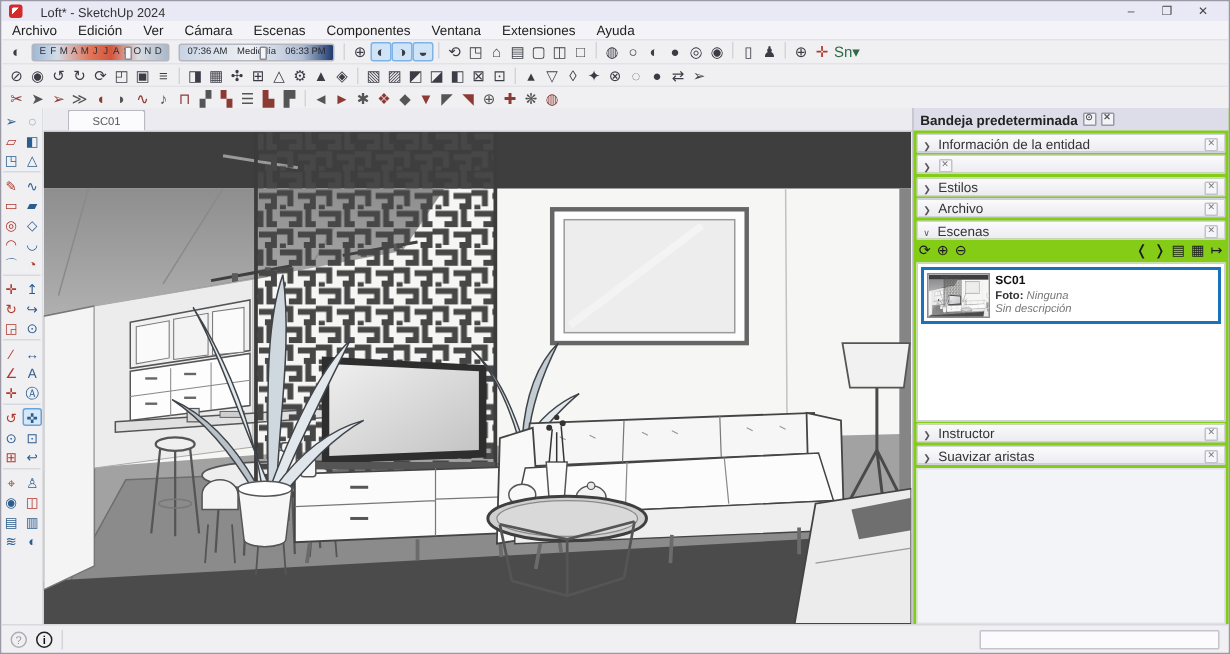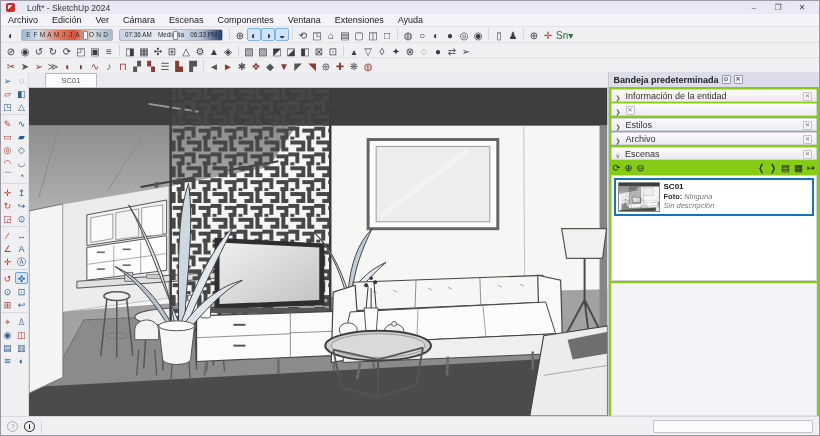--- a/index.html
+++ b/index.html
@@ -527,20 +527,32 @@
               </svg>
             </div>
             <div>
               <div class="sname">SC01</div>
               <div class="smeta"><b>Foto: </b>Ninguna</div>
               <div class="smeta">Sin descripción</div>
             </div>
           </div>
         </div>
 
+      <div id="traySectionsBottom">
+          <div class="tsec">
+            <span class="chev">❯</span>
+            <span class="lbl">Instructor</span>
+            <span class="close">✕</span>
+          </div>
+          <div class="tsec">
+            <span class="chev">❯</span>
+            <span class="lbl">Suavizar aristas</span>
+            <span class="close">✕</span>
+          </div>
+        </div>
       <div class="tray-fill"></div>
     </div>
   </div>
 
   <div class="statusbar">
     <span class="sicon q">?</span>
     <span class="sicon i">i</span>
     <span class="vsep"></span>
     <span class="measure"></span>
   </div>

